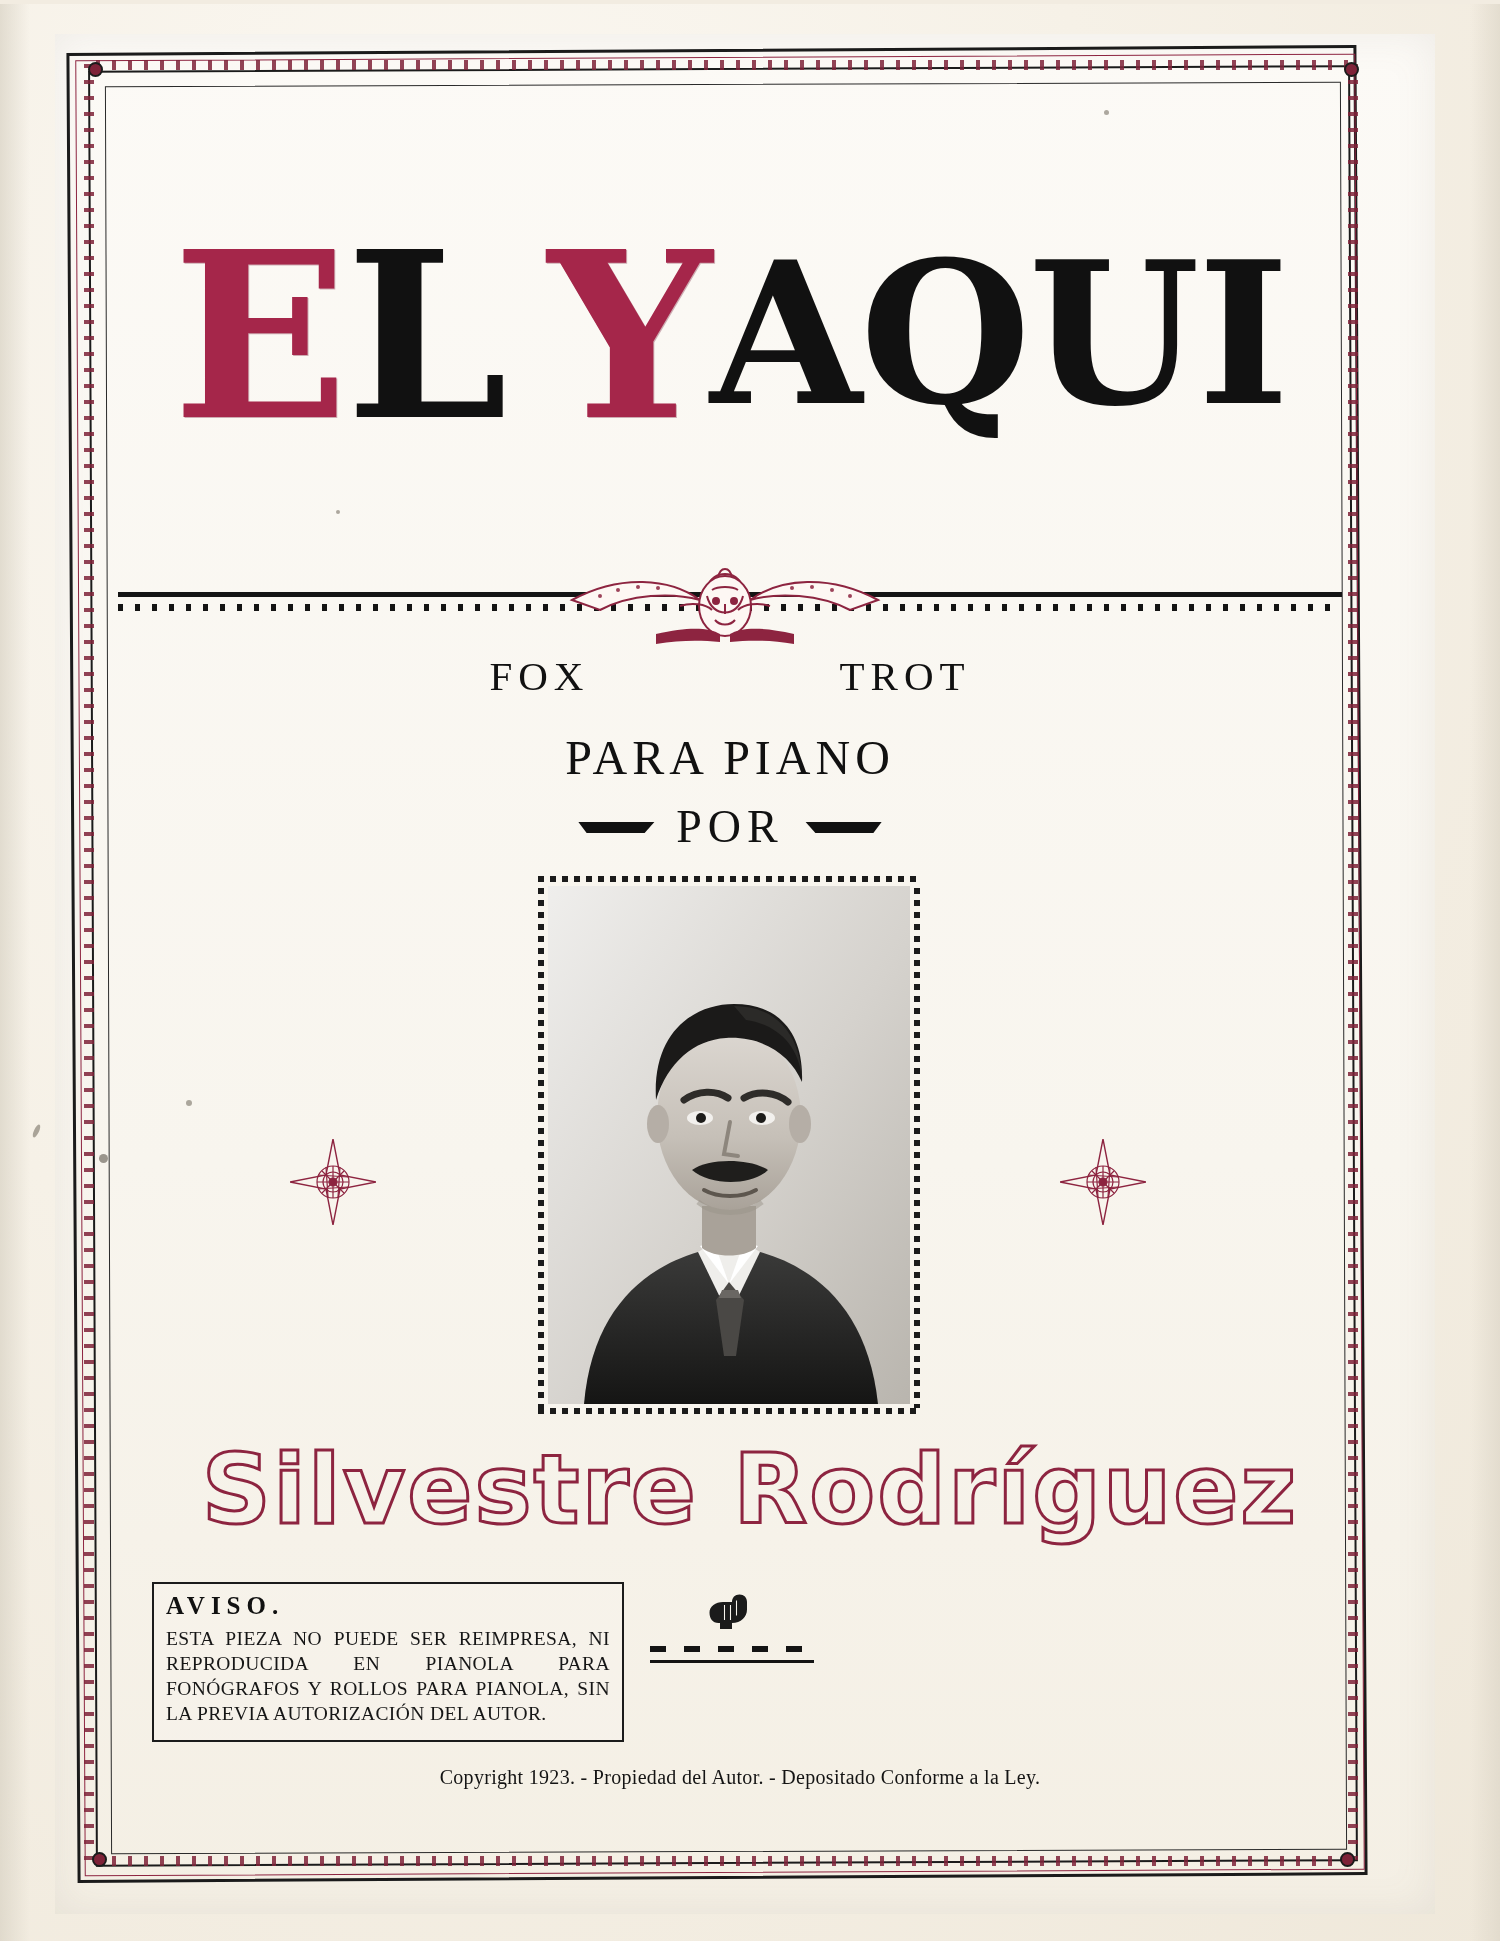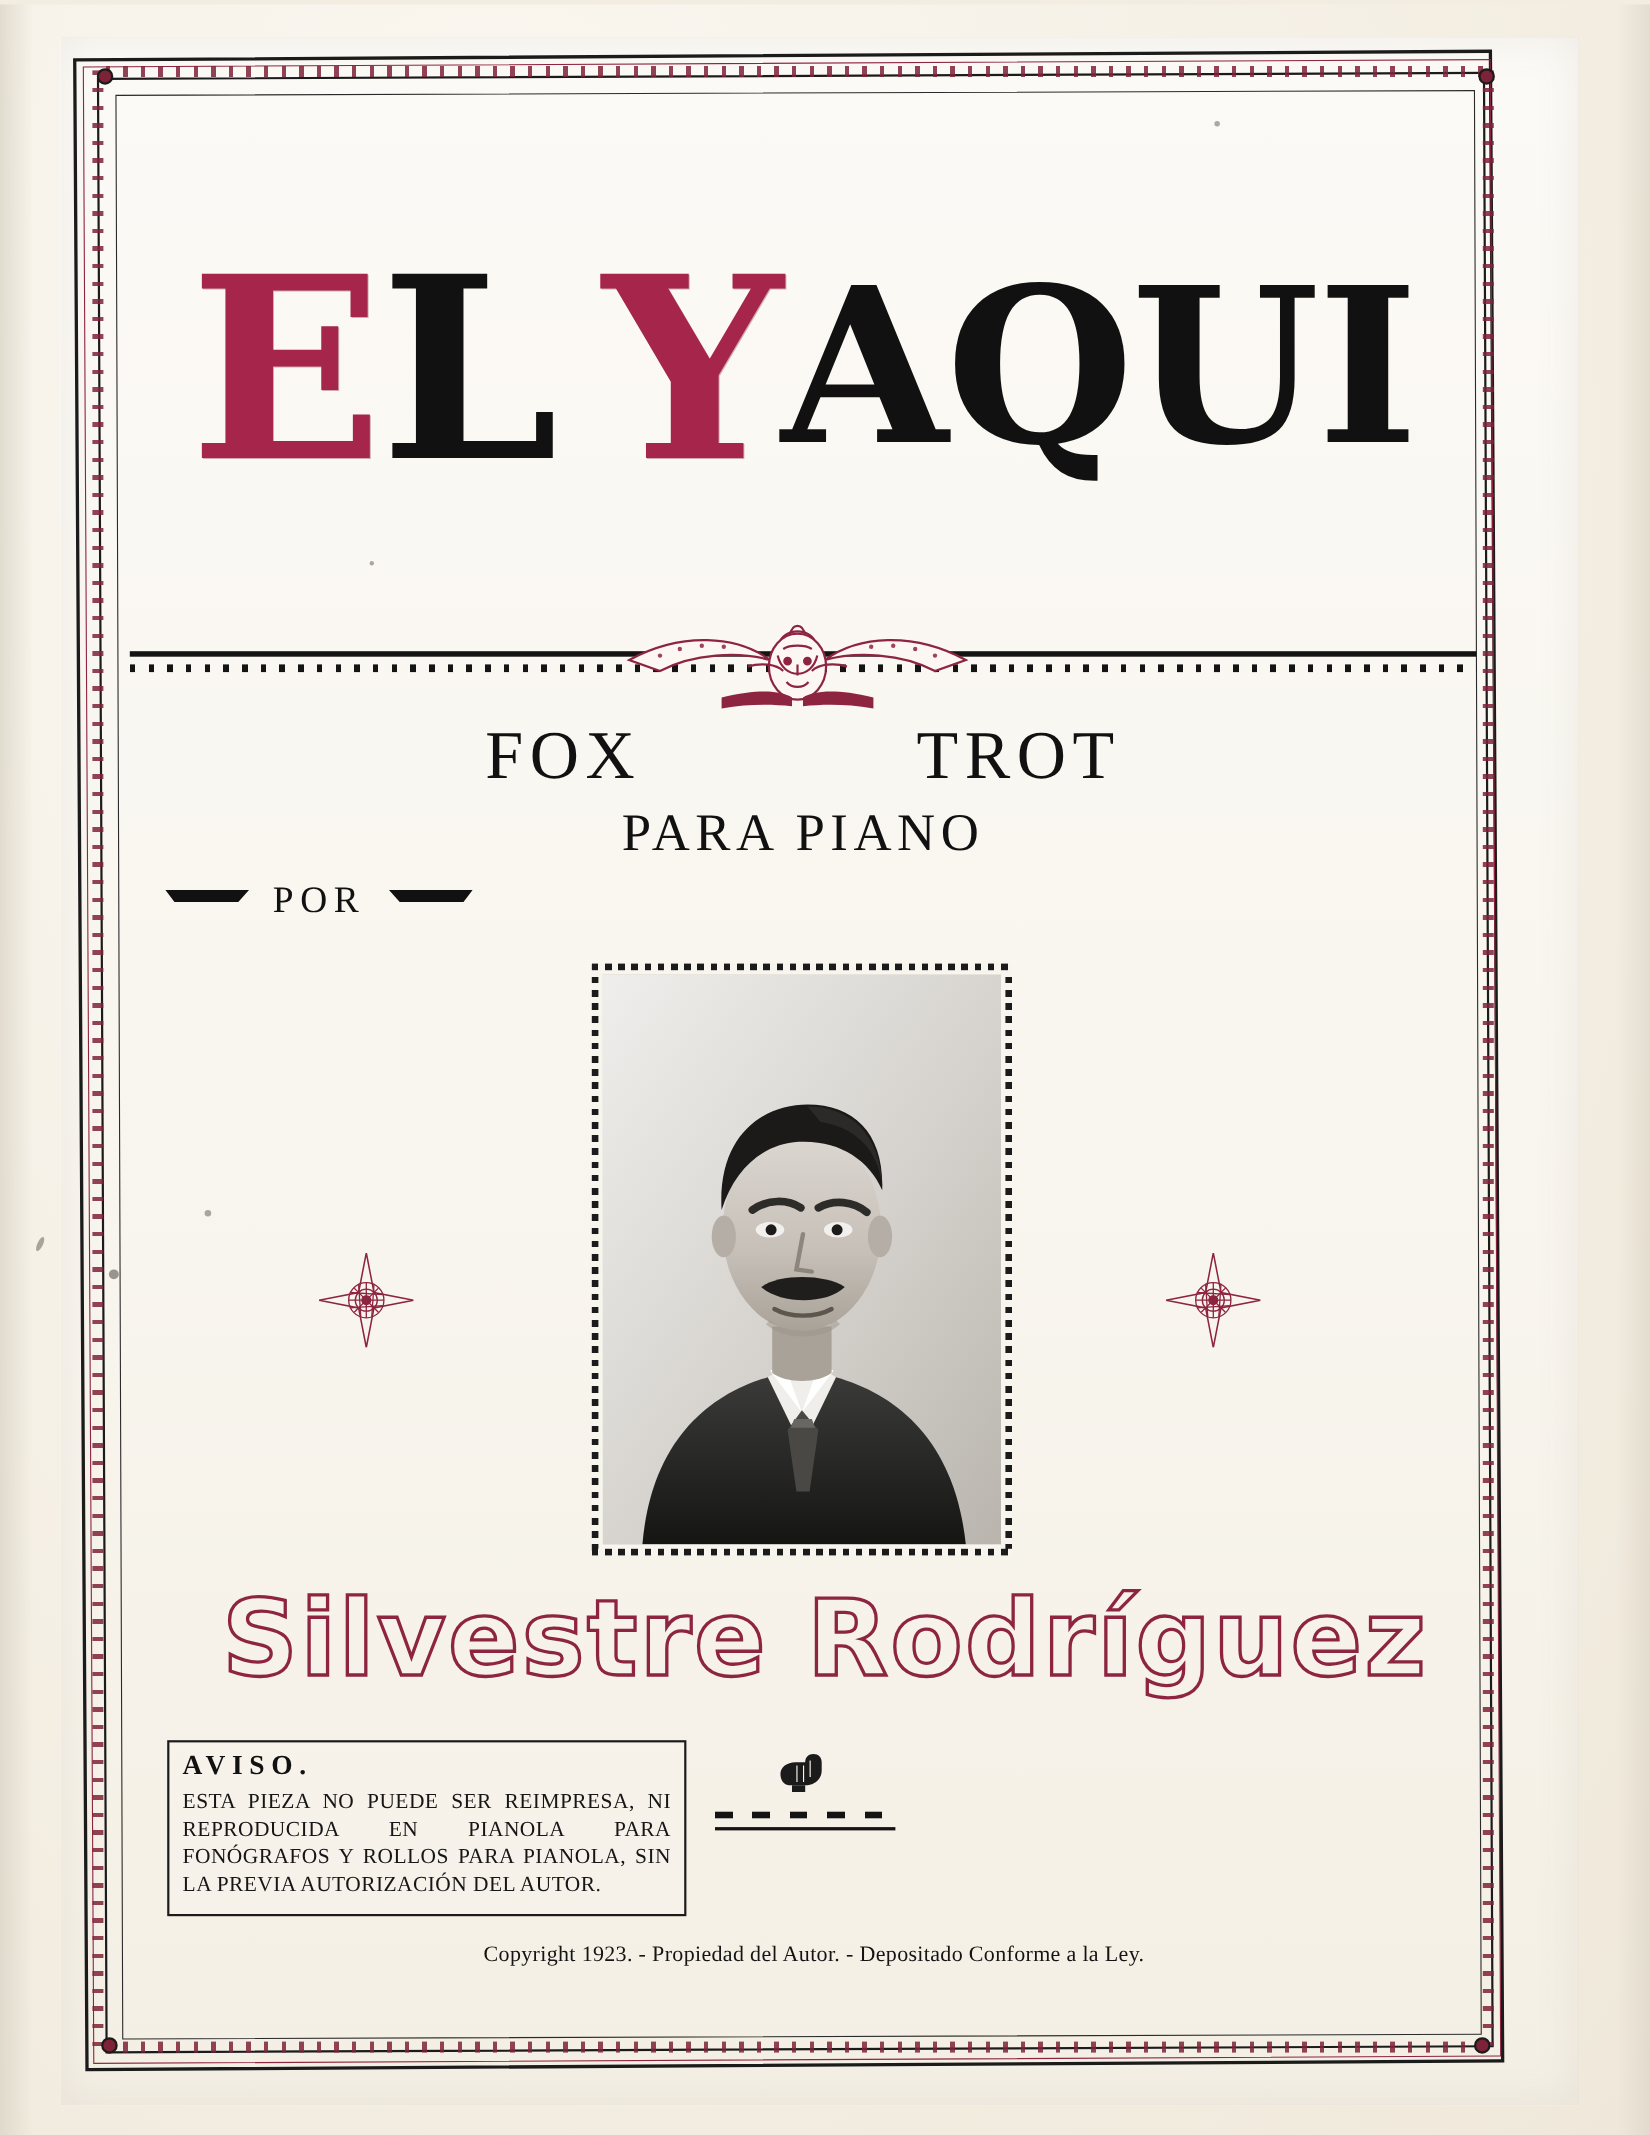--- a/index.html
+++ b/index.html
@@ -155,42 +155,42 @@
     width: 330px; height: 110px;
   }
 
   
   .foxtrot {
     position: absolute;
     left: 150px; top: 648px;
     width: 1160px;
     text-align: center;
     font-family: "Liberation Serif", serif;
-    font-size: 62px;
+    font-size: 41px;
     letter-spacing: 6px;
     color: #111;
   }
   .foxtrot .gap { display: inline-block; width: 250px; }
   .para-piano {
     position: absolute;
     left: 150px; top: 726px;
     width: 1160px;
     text-align: center;
     font-family: "Liberation Serif", serif;
     font-size: 48px;
     letter-spacing: 5px;
     color: #111;
   }
   .por-row {
     position: absolute;
     left: 150px; top: 796px;
     width: 1160px;
-    text-align: left;
-    font-family: "Liberation Serif", serif;
-    font-size: 34px;
+    text-align: center;
+    font-family: "Liberation Serif", serif;
+    font-size: 46px;
     letter-spacing: 6px;
     color: #111;
   }
   .por-row .dash-l, .por-row .dash-r {
     display: inline-block;
     width: 58px; height: 0;
     vertical-align: 9px;
     border-top: 11px solid #111;
     border-left: 9px solid transparent;
     border-right: 9px solid transparent;

